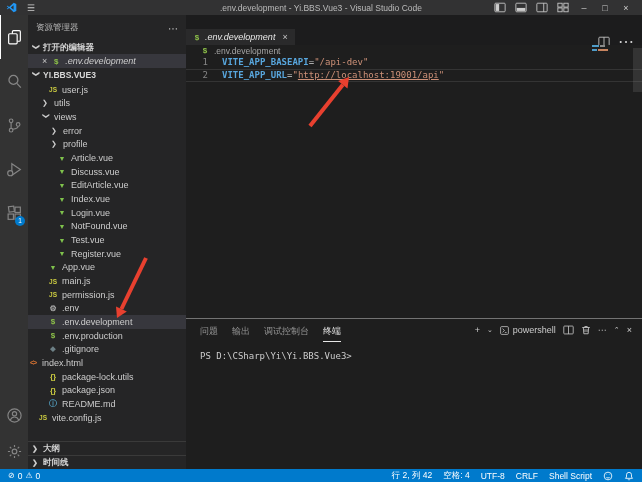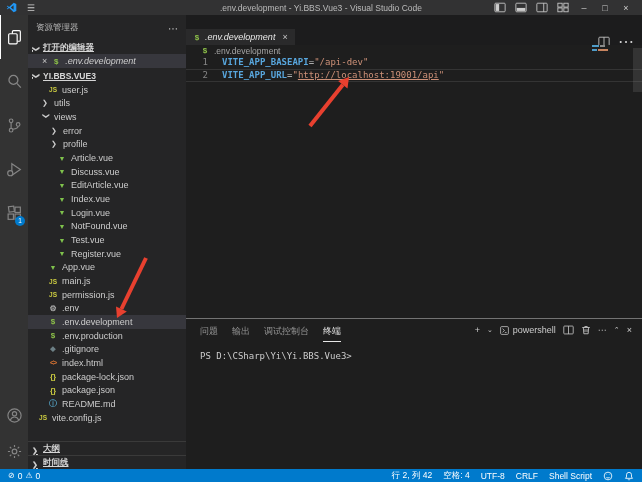--- a/index.html
+++ b/index.html
@@ -25,22 +25,22 @@
   .ab-badge { position:absolute; right:3px; bottom:9px; min-width:10px; height:10px; border-radius:5px;
     background:#007acc; color:#ffffff; font-size:6.5px; line-height:10px; text-align:center; }
   .ab-bottom { margin-top:auto; display:flex; flex-direction:column; align-items:center; }
   .ab-bottom .ab-item { height:36px; }
 
   
   .sidebar { position:absolute; left:28px; top:15px; width:158px; height:454px; background:#252526;
     color:#cccccc; font-size:9px; }
   .sb-title { height:26px; display:flex; align-items:center; padding:0 8px; color:#bbbbbb; font-size:8.5px; }
   .sb-title .more { margin-left:auto; color:#cccccc; font-size:10px; }
-  .sb-sec { height:13px; display:flex; align-items:flex-end; gap:3px; padding-left:4px;
-    font-weight:bold; font-size:8.5px; color:#d6d6d6;text-decoration:underline; }
+  .sb-sec { height:13px; display:flex; align-items:center; gap:3px; padding-left:4px;
+    font-weight:bold; font-size:8.5px; color:#d6d6d6; }
   .twist { display:inline-block; width:8px; font-size:7px; color:#cccccc; transform-origin:50% 50%; }
   .twist.open { transform:rotate(90deg); }
   .oe-row { height:14px; display:flex; align-items:center; gap:4px; padding-left:14px; background:#37373d; }
   .oe-close { color:#c5c5c5; font-size:9px; }
   .ficon { display:inline-block; width:10px; text-align:center; font-size:8px; font-weight:bold;
     font-family:"Liberation Sans", sans-serif; }
   .i-js { color:#cbcb41; font-size:6.5px; }
   .i-vue { color:#7fc24c; font-size:7px; }
   .i-shell { color:#8dc149; }
   .i-gear { color:#a8a8a8; }
@@ -295,27 +295,27 @@
           <span class="tlabel">.env.development</span>
         </div>
         <div class="tree-row" style="padding-left: 20px;">
           <span class="ficon i-shell">$</span>
           <span class="tlabel">.env.production</span>
         </div>
         <div class="tree-row" style="padding-left: 20px;">
           <span class="ficon i-git">◆</span>
           <span class="tlabel">.gitignore</span>
         </div>
-        <div class="tree-row" style="padding-left: 20px;">
+        <div class="tree-row" style="">
           <span class="ficon i-html">&lt;&gt;</span>
           <span class="tlabel">index.html</span>
         </div>
         <div class="tree-row" style="padding-left: 20px;">
           <span class="ficon i-json">{}</span>
-          <span class="tlabel">package-lock.json</span>
+          <span class="tlabel">package-lock.utils</span>
         </div>
         <div class="tree-row" style="padding-left: 20px;">
           <span class="ficon i-json">{}</span>
           <span class="tlabel">package.json</span>
         </div>
         <div class="tree-row" style="padding-left: 20px;">
           <span class="ficon i-info">ⓘ</span>
           <span class="tlabel">README.md</span>
         </div>
         <div class="tree-row" style="padding-left: 10px;">

